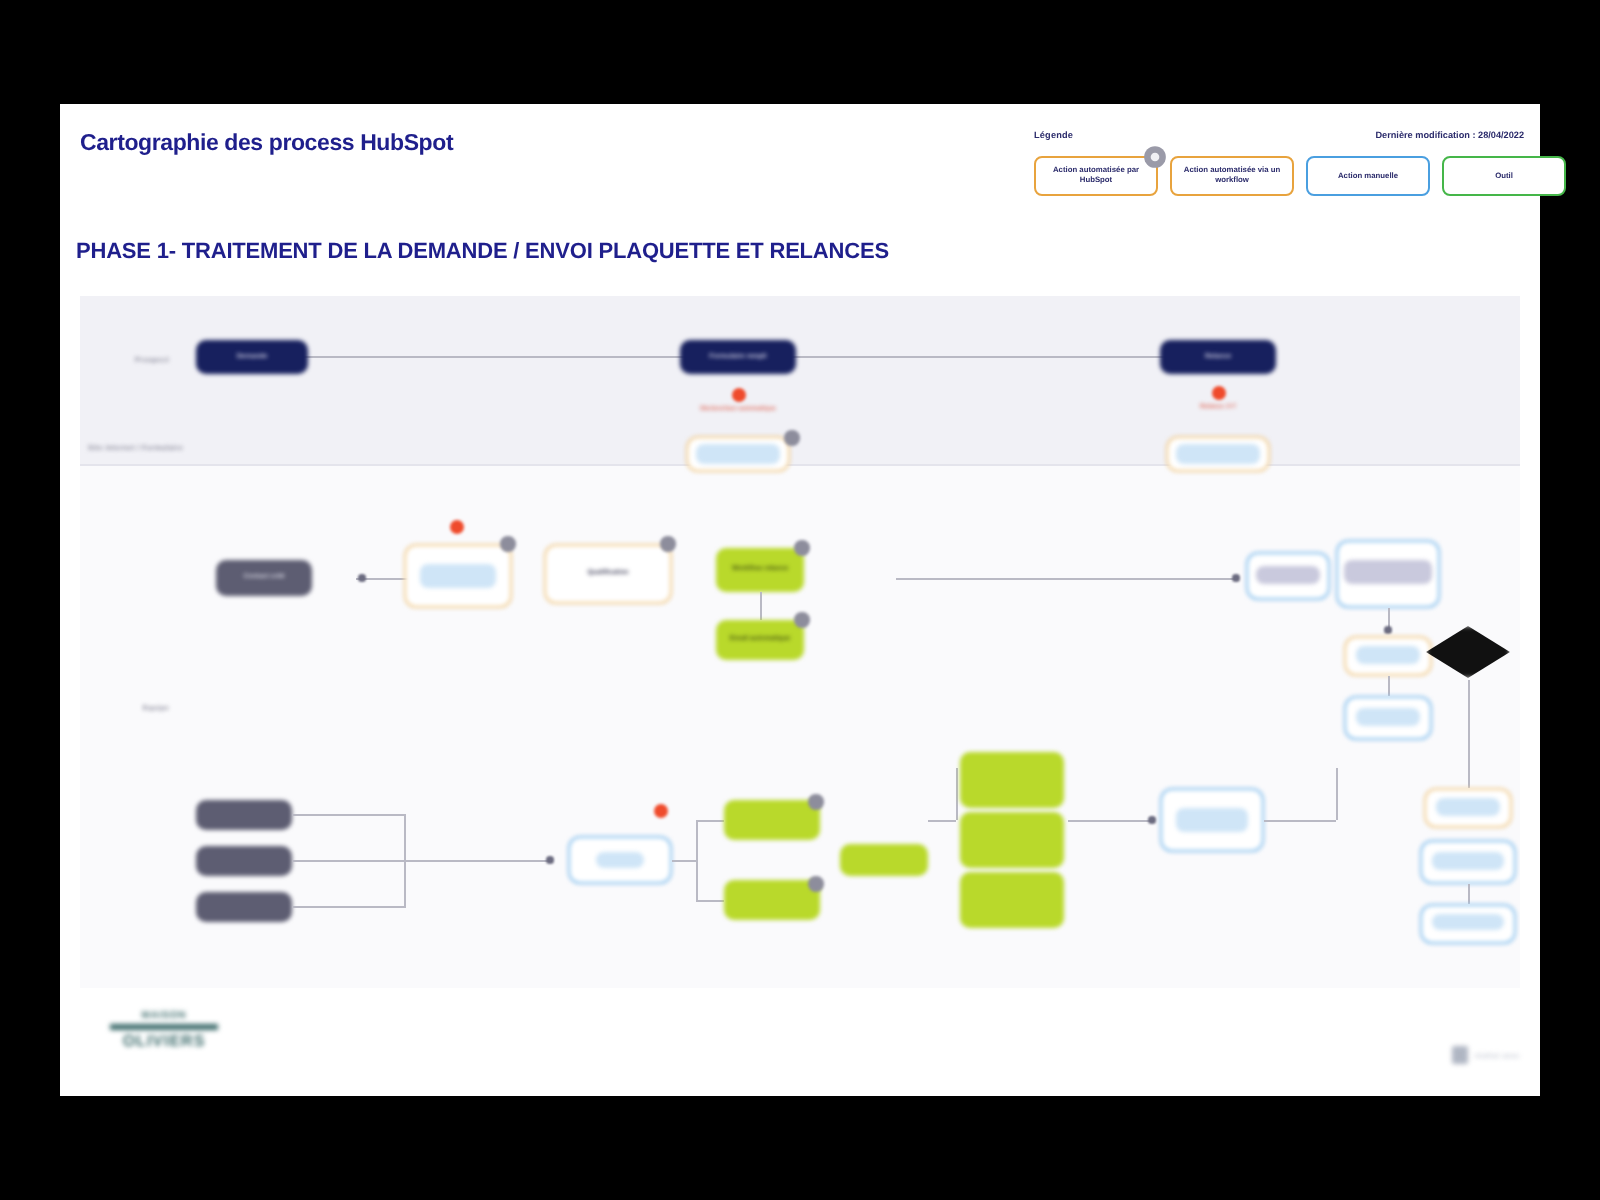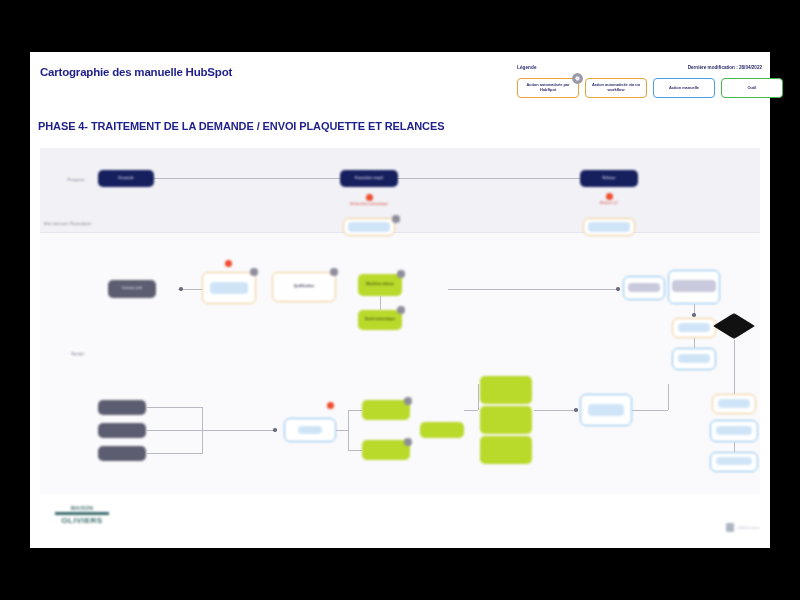--- a/index.html
+++ b/index.html
@@ -66,22 +66,22 @@
   .footer-br{position:absolute;right:10px;bottom:16px;display:flex;align-items:center;gap:3px;
              filter:blur(1.2px);opacity:.55;}
   .fb-mark{width:8px;height:9px;background:#6e7a92;border-radius:1px;}
   .fb-txt{font-size:3.6px;font-weight:bold;color:#8b94a8;letter-spacing:0.2px;}
 </style>
 </head>
 <body>
 
 <div id="slide">
 
-  <div class="deck-title">Cartographie des manuelle HubSpot</div>
-  <div class="phase-title">PHASE 4- TRAITEMENT DE LA DEMANDE / ENVOI PLAQUETTE ET RELANCES</div>
+  <div class="deck-title">Cartographie des process HubSpot</div>
+  <div class="phase-title">PHASE 1- TRAITEMENT DE LA DEMANDE / ENVOI PLAQUETTE ET RELANCES</div>
 
   <div class="legend-label">Légende</div>
   <div class="lastmod">Dernière modification : 28/04/2022</div>
 
   <div class="legend-row">
     <div class="legend-chip chip-hubspot">
       <span>Action automatisée par HubSpot</span>
       <svg class="gear-badge" viewBox="0 0 24 24">
         <circle cx="12" cy="12" r="10" fill="#9a9aa8"></circle>
         <circle cx="12" cy="12" r="4" fill="#f0f0f4"></circle>

